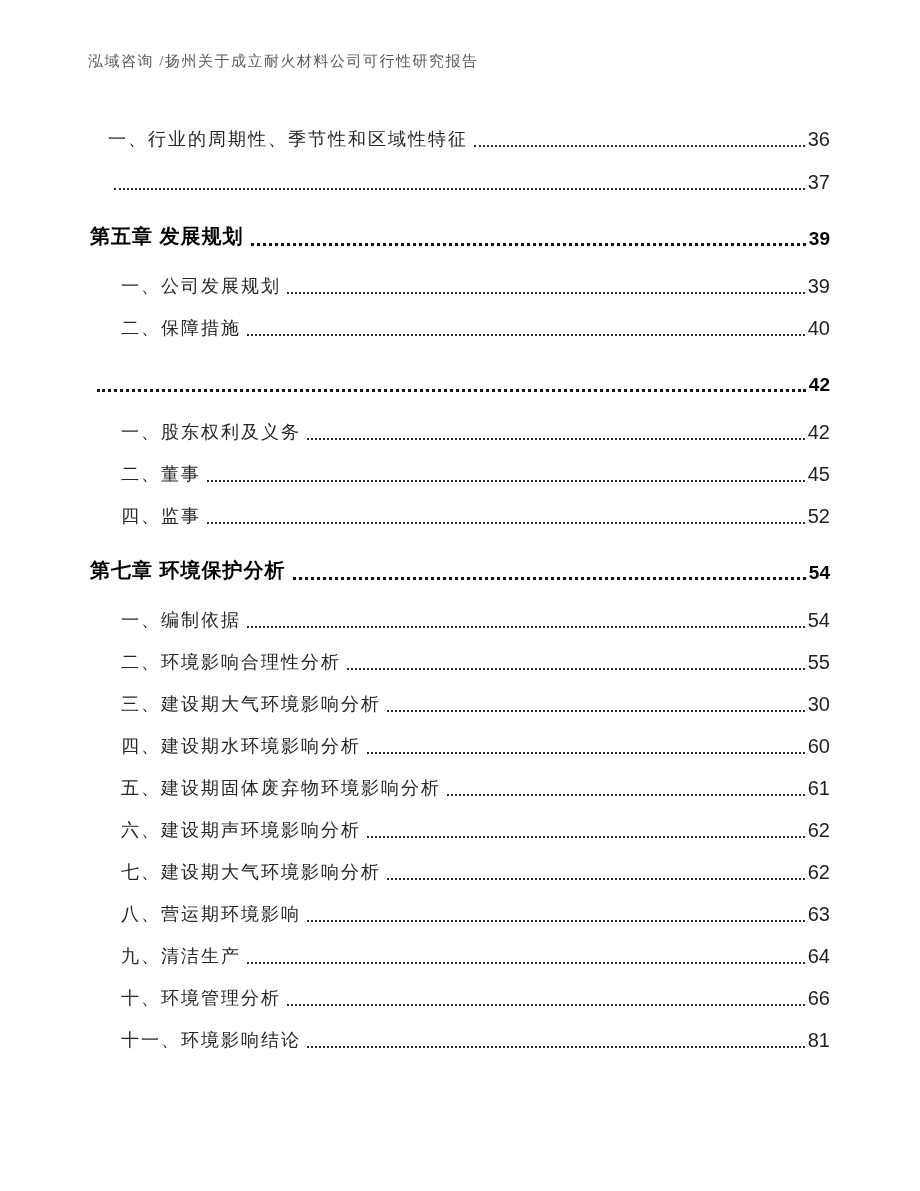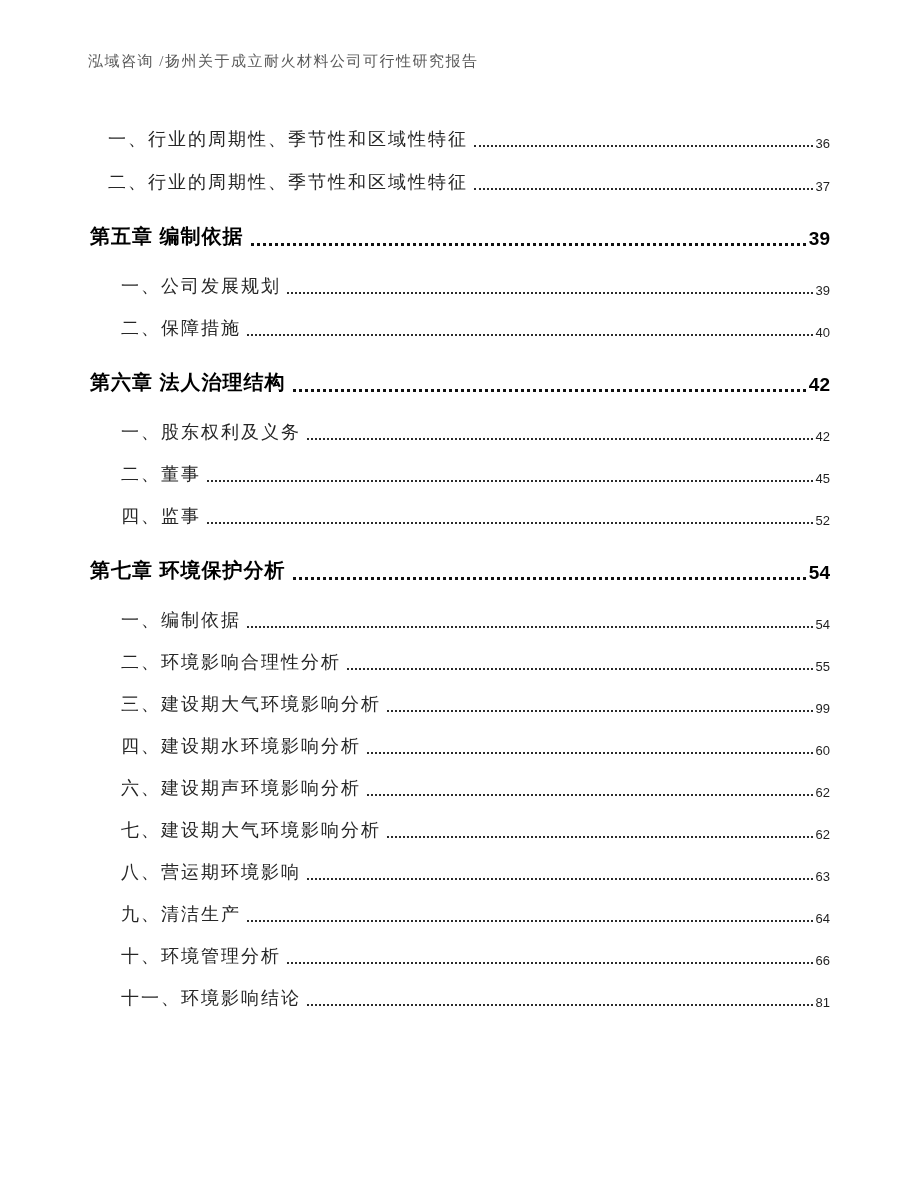--- a/index.html
+++ b/index.html
@@ -71,21 +71,21 @@
   }
   .toc-row.item .label,
   .toc-row.item-outer .label {
     font-family: "Liberation Serif", serif;
     font-size: 18px;
     letter-spacing: 2px;
     color: #262626;
   }
   .toc-row.item .page-num,
   .toc-row.item-outer .page-num {
-    font-size: 13px;
+    font-size: 20px;
     font-weight: 400;
   }
   
   .toc-row.chapter {
     height: 47px;
     margin-top: 9px;
     margin-bottom: 6px;
     padding-left: 0;
     padding-bottom: 8px;
   }
@@ -113,41 +113,39 @@
   <div class="doc-header">泓域咨询 /扬州关于成立耐火材料公司可行性研究报告</div>
 
   <div class="toc" id="toc-list">
 
   <div class="toc-row item-outer">
         <span class="label">一、行业的周期性、季节性和区域性特征</span>
         <span class="dots"></span>
         <span class="page-num">36</span>
       </div>
       <div class="toc-row item-outer">
-        <span class="label">二、行业的周期性、季节性和区域性特征</span>
         <span class="dots"></span>
         <span class="page-num">37</span>
       </div>
       <div class="toc-row chapter">
-        <span class="label">第五章 编制依据</span>
+        <span class="label">第五章 发展规划</span>
         <span class="dots"></span>
         <span class="page-num">39</span>
       </div>
       <div class="toc-row item">
         <span class="label">一、公司发展规划</span>
         <span class="dots"></span>
         <span class="page-num">39</span>
       </div>
       <div class="toc-row item">
         <span class="label">二、保障措施</span>
         <span class="dots"></span>
         <span class="page-num">40</span>
       </div>
       <div class="toc-row chapter">
-        <span class="label">第六章 法人治理结构</span>
         <span class="dots"></span>
         <span class="page-num">42</span>
       </div>
       <div class="toc-row item">
         <span class="label">一、股东权利及义务</span>
         <span class="dots"></span>
         <span class="page-num">42</span>
       </div>
       <div class="toc-row item">
         <span class="label">二、董事</span>
@@ -170,26 +168,31 @@
         <span class="page-num">54</span>
       </div>
       <div class="toc-row item">
         <span class="label">二、环境影响合理性分析</span>
         <span class="dots"></span>
         <span class="page-num">55</span>
       </div>
       <div class="toc-row item">
         <span class="label">三、建设期大气环境影响分析</span>
         <span class="dots"></span>
-        <span class="page-num">99</span>
+        <span class="page-num">30</span>
       </div>
       <div class="toc-row item">
         <span class="label">四、建设期水环境影响分析</span>
         <span class="dots"></span>
         <span class="page-num">60</span>
+      </div>
+      <div class="toc-row item">
+        <span class="label">五、建设期固体废弃物环境影响分析</span>
+        <span class="dots"></span>
+        <span class="page-num">61</span>
       </div>
       <div class="toc-row item">
         <span class="label">六、建设期声环境影响分析</span>
         <span class="dots"></span>
         <span class="page-num">62</span>
       </div>
       <div class="toc-row item">
         <span class="label">七、建设期大气环境影响分析</span>
         <span class="dots"></span>
         <span class="page-num">62</span>

